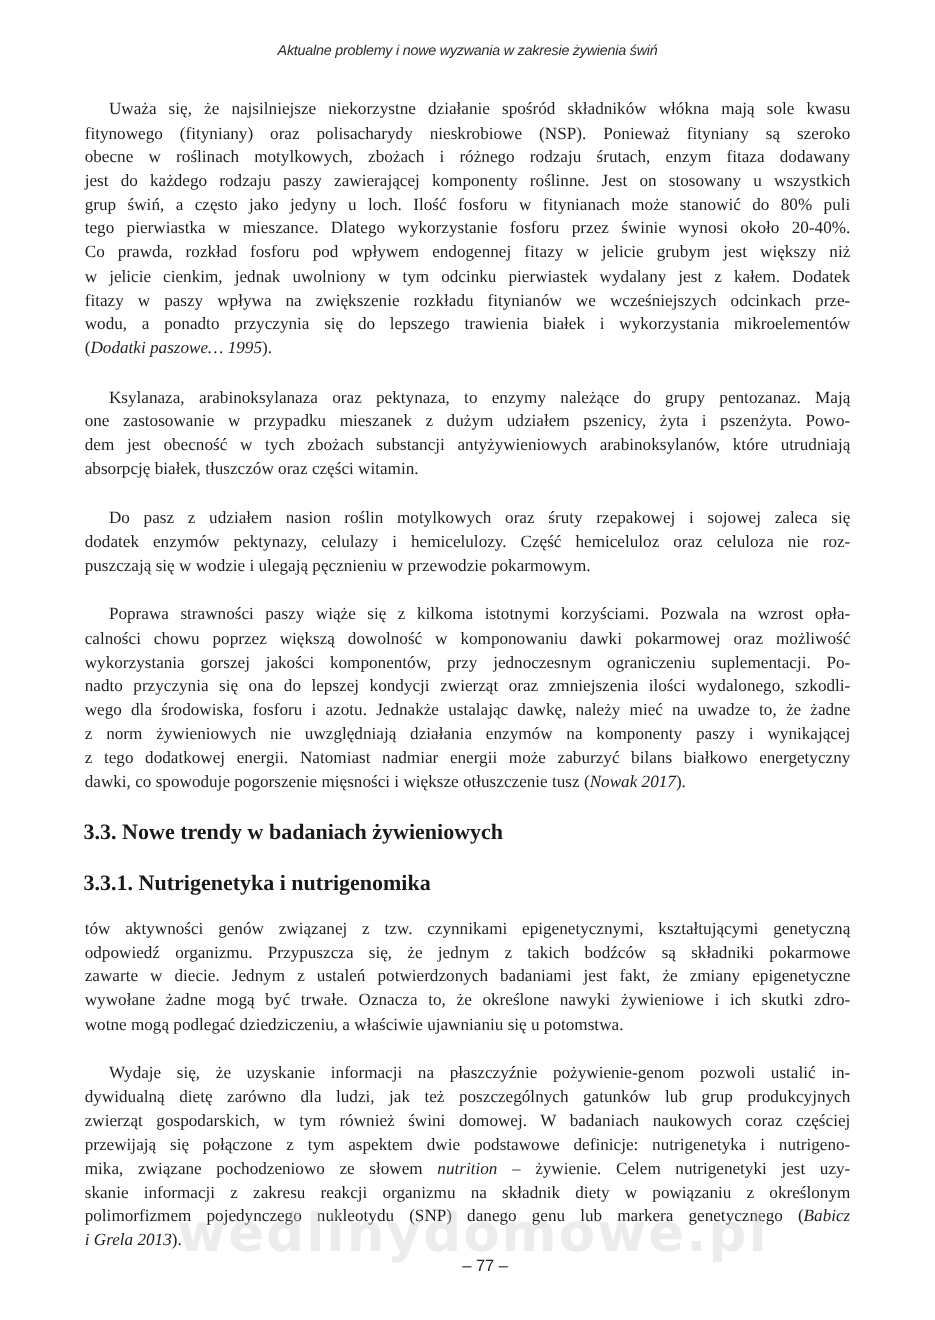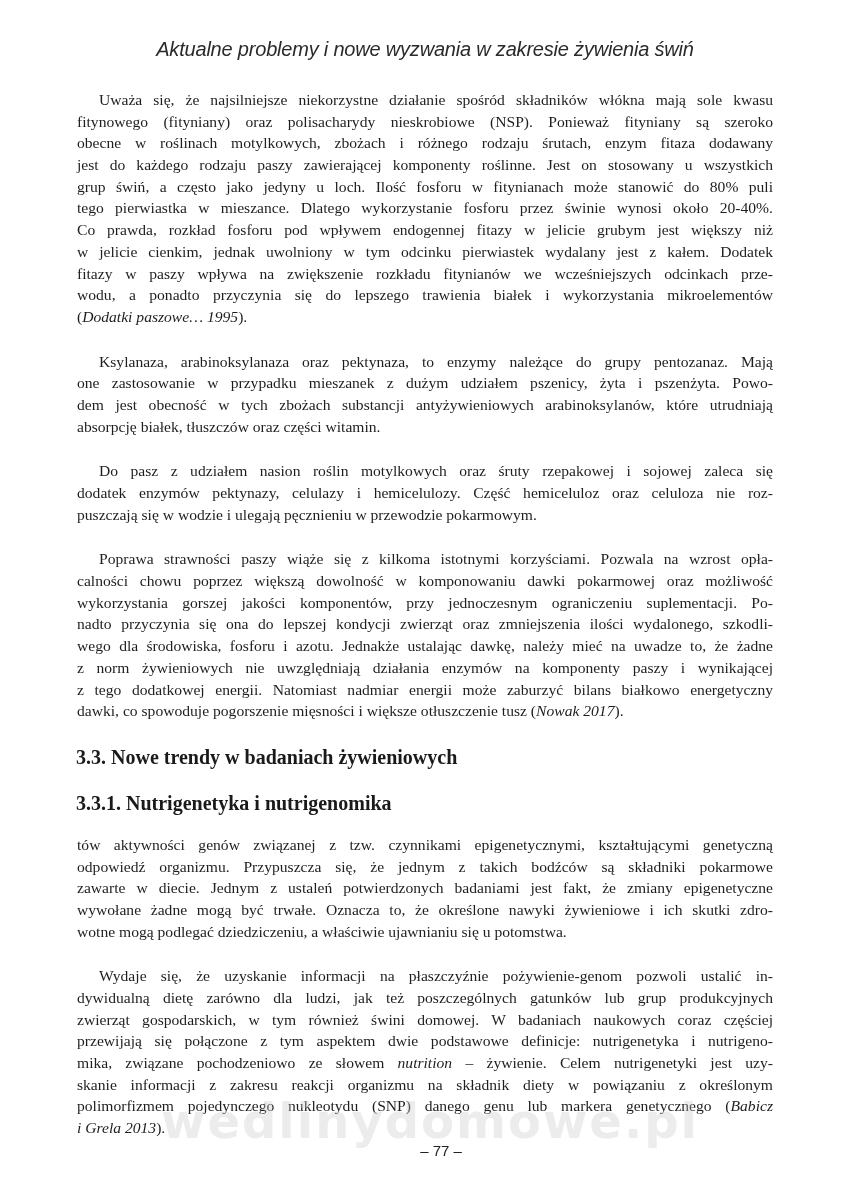--- a/index.html
+++ b/index.html
@@ -15,21 +15,21 @@
       color: #1e1e1e;
     }
     .running-header {
       position: absolute;
       top: 38px;
       left: 0;
       width: 850px;
       text-align: center;
       font-family: "Liberation Sans", sans-serif;
       font-style: italic;
-      font-size: 20px;
+      font-size: 13px;
       color: #2a2a2a;
       letter-spacing: -0.2px;
     }
     .content {
       position: absolute;
       top: 88px;
       left: 76px;
       width: 698px;
       font-family: "Liberation Serif", serif;
       font-size: 15.6px;

